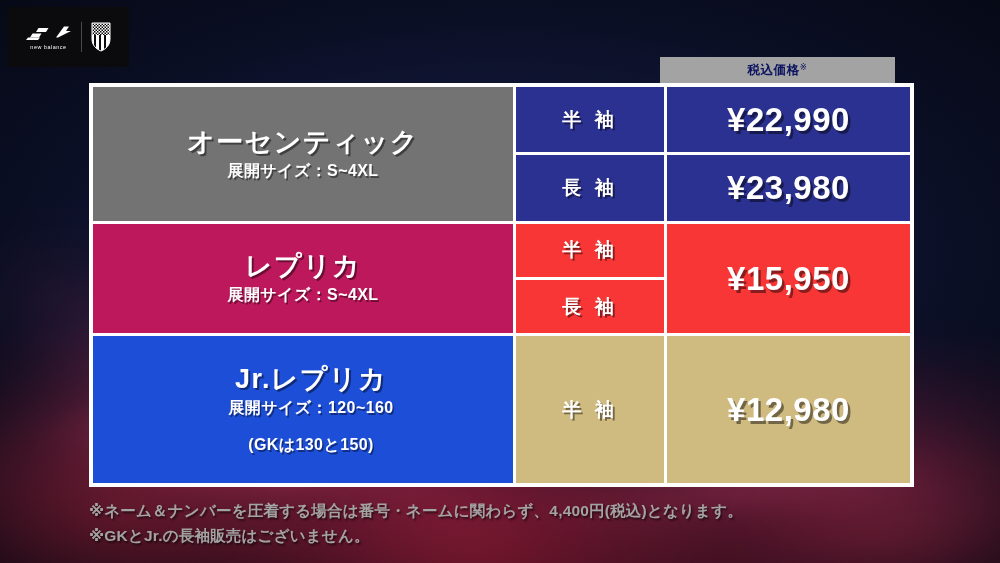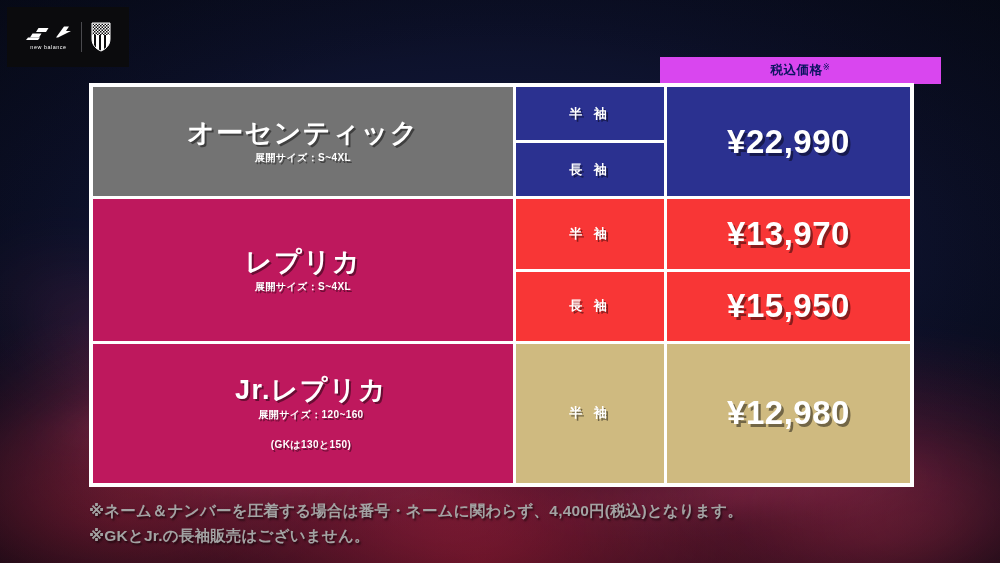--- a/index.html
+++ b/index.html
@@ -40,49 +40,49 @@
   .nb-word{color:#fff;font-size:5.4px;letter-spacing:.55px;margin-top:2px;font-family:"Liberation Sans",sans-serif;}
   .divider{width:1px;height:30px;background:#4a4a4e;}
   .crest{width:20px;height:30px;}
 
   
   #price-table{
     position:absolute;left:89px;top:83px;width:825px;height:404px;
     background:#ffffff;padding:4px;box-sizing:border-box;
   }
   .thead{
-    position:absolute;left:660px;top:57px;width:281px;height:27px;
-    background:#d946ef;display:flex;align-items:center;justify-content:center;
+    position:absolute;left:660px;top:57px;width:235px;height:27px;
+    background:#a3a3a3;display:flex;align-items:center;justify-content:center;
   }
   .thead-label{color:#0b1360;font-size:12.5px;font-weight:bold;letter-spacing:.6px;}
   .thead-label .mark{font-size:8.5px;vertical-align:top;font-weight:normal;}
 
   .grid{display:grid;grid-template-columns:420px 148px 1fr;width:100%;height:100%;gap:3px;}
   .cat-cell{
     display:flex;flex-direction:column;align-items:center;justify-content:center;
     text-align:center;color:#fff;
   }
   .cat-title{font-size:27px;font-weight:bold;letter-spacing:1.4px;line-height:1.15;
     text-shadow:2px 2px 0 rgba(0,0,0,.45);}
-  .cat-sub{font-size:10px;font-weight:bold;letter-spacing:.4px;margin-top:3px;line-height:1.28;
+  .cat-sub{font-size:16px;font-weight:bold;letter-spacing:.4px;margin-top:3px;line-height:1.28;
     text-shadow:1.5px 1.5px 0 rgba(0,0,0,.42);}
   .sleeve-col{display:grid;gap:3px;}
   .price-col{display:grid;gap:3px;}
   .sleeve-cell{display:flex;align-items:center;justify-content:center;color:#fff;
-    font-size:13px;font-weight:bold;letter-spacing:4px;
+    font-size:19px;font-weight:bold;letter-spacing:4px;
     text-shadow:2px 2px 0 rgba(0,0,0,.45);}
   .price-cell{display:flex;align-items:center;justify-content:center;color:#fff;
     font-size:33px;font-weight:bold;letter-spacing:.5px;
     text-shadow:2.5px 2.5px 0 rgba(0,0,0,.45);}
 
   .r1 .cat-cell{background:#737373;}
   .r1 .sleeve-cell,.r1 .price-cell{background:#2b3190;}
   .r2 .cat-cell{background:#be185d;}
   .r2 .sleeve-cell,.r2 .price-cell{background:#f83636;}
-  .r3 .cat-cell{background:#be185d;padding-left:16px;}
+  .r3 .cat-cell{background:#1d4ed8;padding-left:16px;}
   .r3 .sleeve-cell,.r3 .price-cell{background:#cfba80;}
 
   .rowwrap{display:contents;}
 
   
   #notes{position:absolute;left:89px;top:498px;width:830px;color:#a3a3a3;}
   .note{font-size:15.5px;font-weight:bold;letter-spacing:.2px;line-height:1.62;
     text-shadow:1.5px 1.5px 2px rgba(0,0,0,.55);}
 </style>
 </head>
@@ -147,34 +147,34 @@
       <div class="cat-cell">
         <div class="cat-title">オーセンティック</div>
         <div class="cat-sub">展開サイズ：S~4XL</div>
       </div>
       <div class="sleeve-col">
         <div class="sleeve-cell">半 袖</div>
         <div class="sleeve-cell">長 袖</div>
       </div>
       <div class="price-col">
         <div class="price-cell">¥22,990</div>
+        <div class="price-cell">¥23,980</div>
       </div>
     </div>
 
     <div class="rowwrap r2">
       <div class="cat-cell">
         <div class="cat-title">レプリカ</div>
         <div class="cat-sub">展開サイズ：S~4XL</div>
       </div>
       <div class="sleeve-col">
         <div class="sleeve-cell">半 袖</div>
         <div class="sleeve-cell">長 袖</div>
       </div>
       <div class="price-col">
-        <div class="price-cell">¥13,970</div>
         <div class="price-cell">¥15,950</div>
       </div>
     </div>
 
     <div class="rowwrap r3">
       <div class="cat-cell">
         <div class="cat-title">Jr.レプリカ</div>
         <div class="cat-sub">展開サイズ：120~160</div>
         <div class="cat-sub" style="margin-top:17px">(GKは130と150)</div>
       </div>

